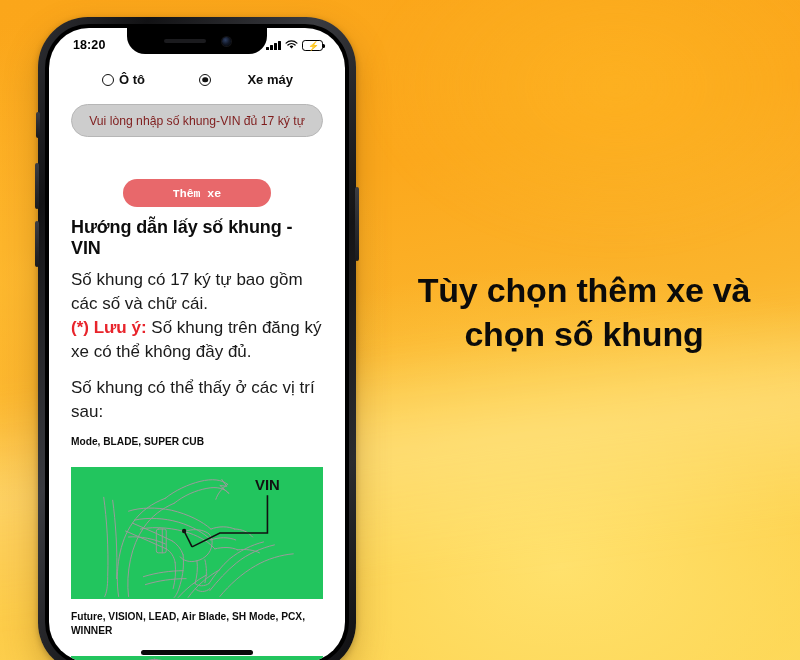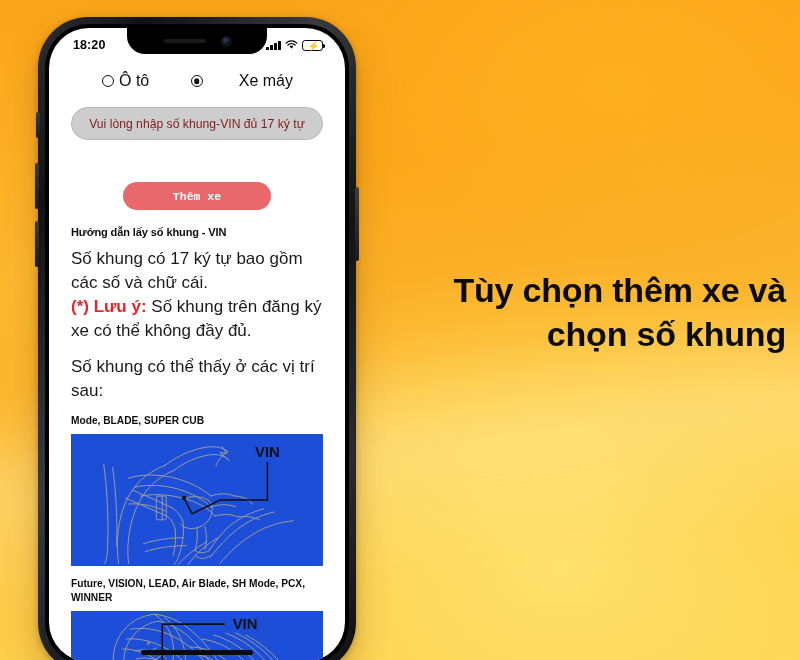--- a/index.html
+++ b/index.html
@@ -145,21 +145,21 @@
   }
 
   
   #content { padding: 4px 22px 0 22px; }
 
   #vehicle-type-row {
     display: flex; align-items: center;
     margin-top: 10px;
     padding: 0 6px 0 14px;
   }
-  .radio-option { display: flex; align-items: center; gap: 5px; font-size: 16px; font-weight: normal; color: #0e0e0e; cursor: pointer; padding-left: 17px; }
+  .radio-option { display: flex; align-items: center; gap: 5px; font-size: 13px; font-weight: bold; color: #0e0e0e; cursor: pointer; padding-left: 17px; }
   #radio-option-car { flex: 0 0 auto; }
   #radio-option-moto { margin-left: auto; margin-right: 24px; gap: 36px; }
   .radio-dot {
     width: 12px; height: 12px; border-radius: 50%;
     border: 1.9px solid #111; background: #fff;
     position: relative; flex: none;
   }
   .radio-dot.checked::after {
     content: ""; position: absolute; left: 50%; top: 50%;
     transform: translate(-50%,-50%);
@@ -181,56 +181,56 @@
     margin: 42px auto 0 auto;
     width: 148px; height: 28px;
     border-radius: 15px;
     background: #e8686b;
     display: flex; align-items: center; justify-content: center;
     color: #fff; font-size: 11.5px; font-weight: bold;
     border: none; cursor: pointer; font-family: Liberation Mono, monospace;
   }
 
   #guide-heading {
-    margin-top: 16px;
-    font-size: 11px; font-weight: bold; color: #0d0d0d;
+    margin-top: 10px;
+    font-size: 18px; font-weight: bold; color: #0d0d0d;
     letter-spacing: -0.1px;
   }
 
   .guide-para { margin-top: 9px; font-size: 17px; line-height: 1.42; color: #1a1a1a; }
   .note-label { color: #e8242b; font-weight: bold; }
   #guide-para-positions { margin-top: 11px; }
 
   .diagram-block { margin-top: 11px; }
   .diagram-caption { font-size: 10.2px; font-weight: bold; color: #0d0d0d; line-height: 1.32; }
   .diagram-image {
-    margin-top: 7px;
+    margin-top: 19px;
     width: 100%;
-    background: #1d4ed8;
+    background: #22c55e;
     display: block;
   }
   #diagram-image-wave { height: 132px; }
   #diagram-image-future { height: 64px; }
 
   
   #home-indicator {
     position: absolute;
     left: 50%; transform: translateX(-50%);
     bottom: 7px;
     width: 112px; height: 4.6px;
     border-radius: 3px; background: #0a0a0a;
     z-index: 8;
   }
 
   
   #caption {
     position: absolute;
     left: 382px; top: 268px;
     width: 404px;
-    text-align: right;
+    text-align: center;
     font-size: 34px;
     font-weight: bold;
     line-height: 1.30;
     color: #0b0b0b;
     letter-spacing: -0.2px;
     z-index: 5;
   }
   #caption .line { display: block; }
 </style>
 </head>

